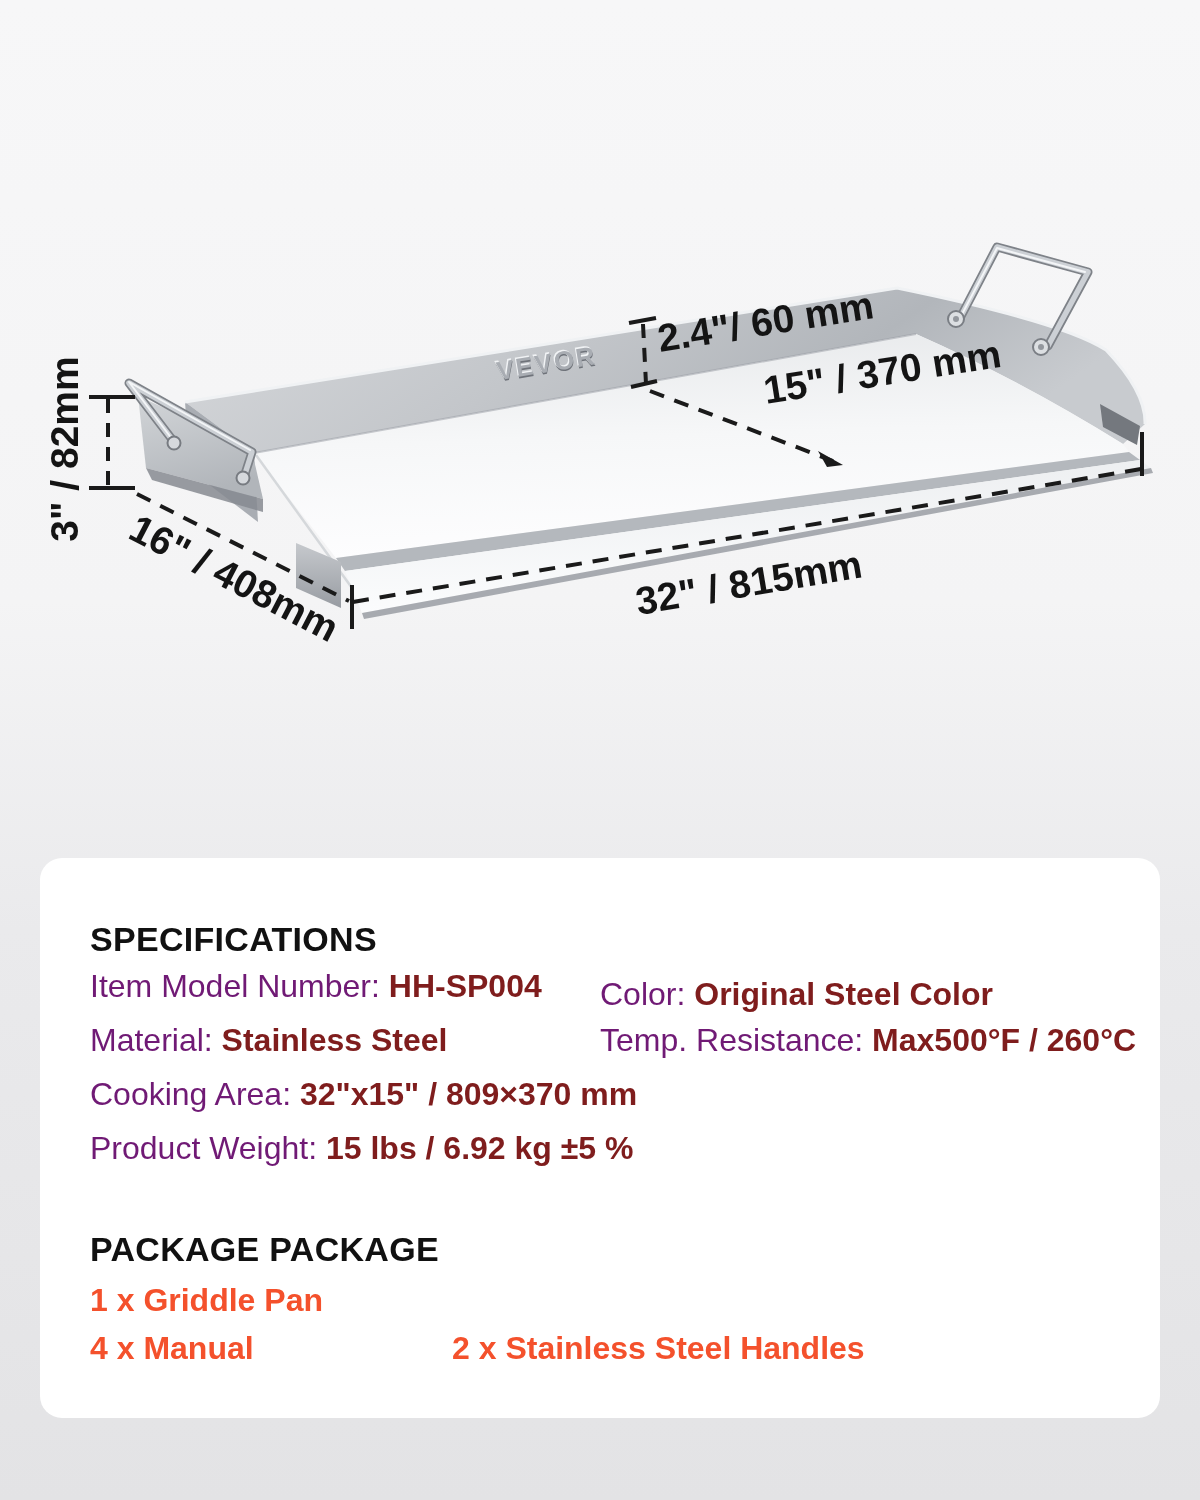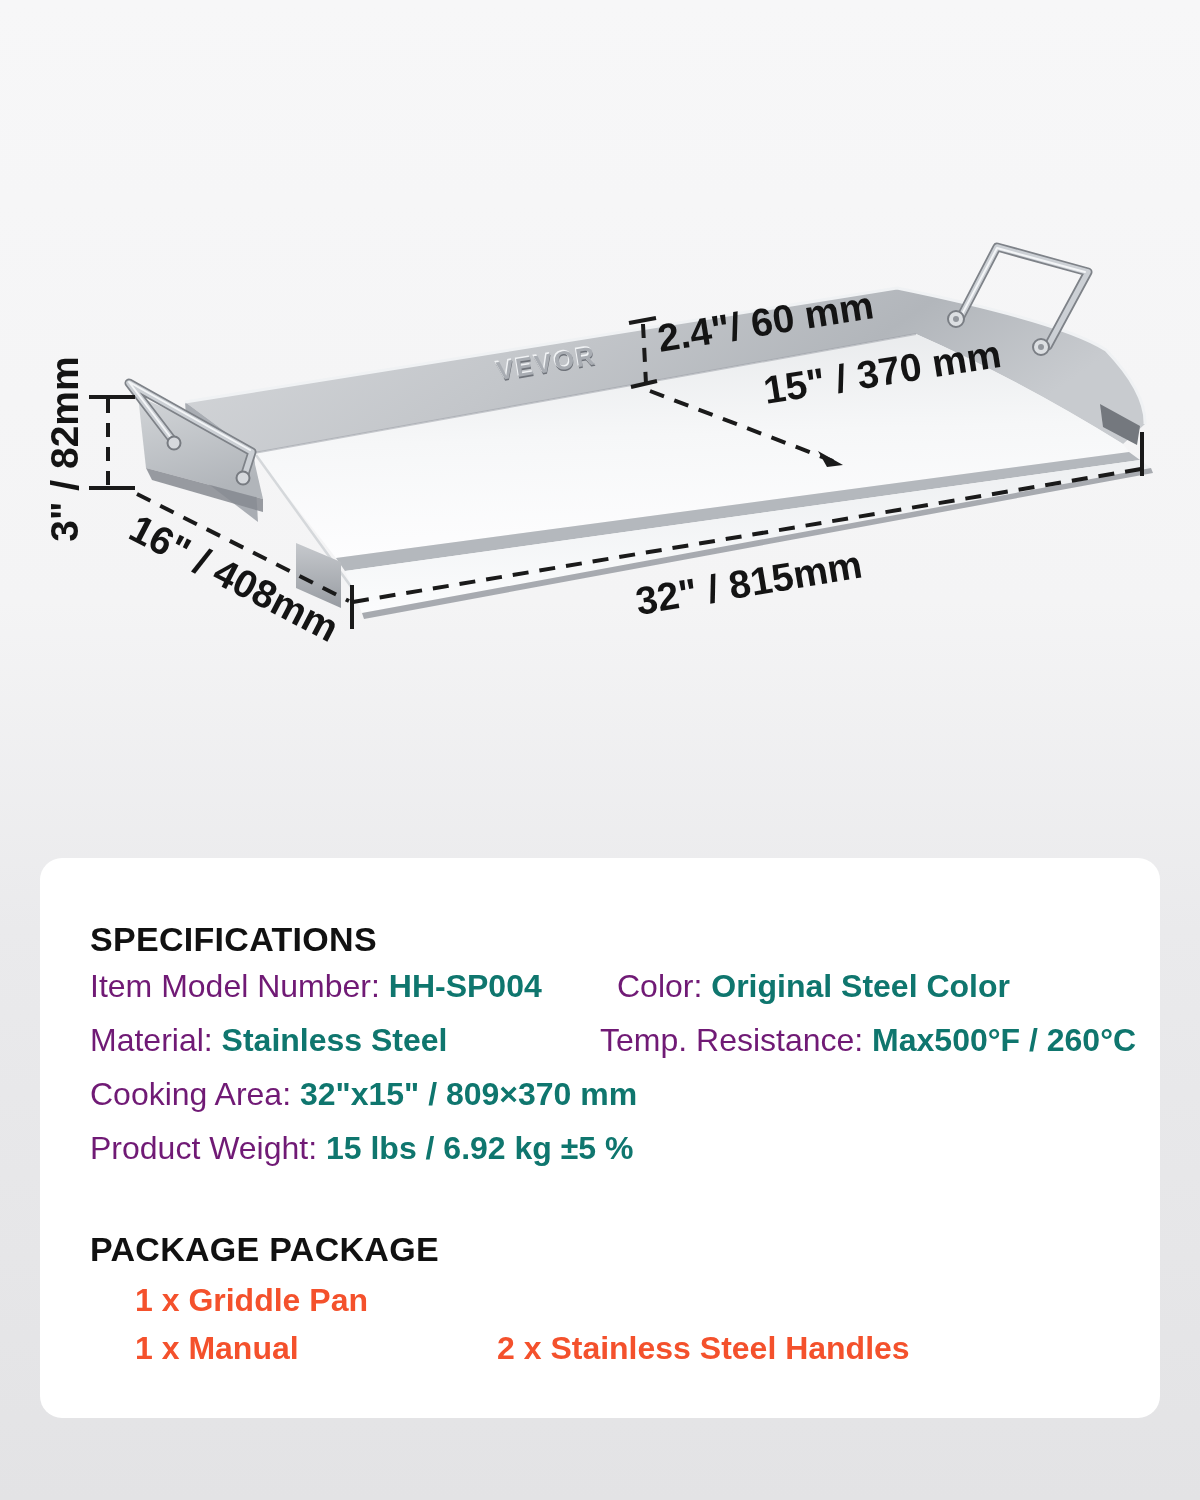--- a/index.html
+++ b/index.html
@@ -6,22 +6,22 @@
   body{width:1200px;height:1500px;font-family:"Liberation Sans",sans-serif;}
   .page{position:relative;width:1200px;height:1500px;overflow:hidden;
         background:linear-gradient(180deg,#f7f7f8 0%,#f4f4f5 40%,#eaeaec 62%,#e3e3e5 100%);}
   .figure{position:absolute;left:0;top:0;width:1200px;height:855px;}
   .card{position:absolute;left:40px;top:858px;width:1120px;height:560px;
         background:#ffffff;border-radius:22px;}
   .card .abs{position:absolute;white-space:nowrap;}
   .h-title{font-size:34px;font-weight:700;color:#111;letter-spacing:.3px;text-align:right;}
   .spec{font-size:32px;color:#1d1d1d;}
   .spec .lbl{font-weight:400;color:#701a75;}
-  .spec .val{font-weight:700;color:#0f766e;}
-  .pkg{font-size:32px;font-weight:700;color:#f4512c;margin-left:45px;}
+  .spec .val{font-weight:700;color:#7f1d1d;}
+  .pkg{font-size:32px;font-weight:700;color:#f4512c;}
   svg text.dim{font-family:"Liberation Sans",sans-serif;font-weight:700;font-size:39px;fill:#141414;}
   svg text.logo{font-family:"Liberation Sans",sans-serif;font-weight:700;font-size:26px;letter-spacing:2px;}
 </style>
 </head>
 <body>
 
 <div class="page">
 
   <svg class="figure" viewBox="0 0 1200 855">
     <defs>
@@ -143,21 +143,21 @@
     </g>
   </svg>
 
   <div class="card">
 
     <div class="abs h-title" style="left:50px;top:62px;">SPECIFICATIONS</div>
 
     <div class="abs spec" style="left:50px;top:110px;">
       <span class="lbl">Item Model Number: </span><span class="val">HH-SP004</span>
     </div>
-    <div class="abs spec" style="left:560px;top:110px;margin-left:17px;">
+    <div class="abs spec" style="left:560px;top:118px;">
       <span class="lbl">Color: </span><span class="val">Original Steel Color</span>
     </div>
 
     <div class="abs spec" style="left:50px;top:164px;">
       <span class="lbl">Material: </span><span class="val">Stainless Steel</span>
     </div>
     <div class="abs spec" style="left:560px;top:164px;">
       <span class="lbl">Temp. Resistance: </span><span class="val">Max500°F / 260°C</span>
     </div>
 
@@ -165,16 +165,16 @@
       <span class="lbl">Cooking Area: </span><span class="val">32"x15" / 809×370 mm</span>
     </div>
 
     <div class="abs spec" style="left:50px;top:272px;">
       <span class="lbl">Product Weight: </span><span class="val">15 lbs / 6.92 kg ±5 %</span>
     </div>
 
     <div class="abs h-title" style="left:50px;top:372px;">PACKAGE PACKAGE</div>
 
     <div class="abs pkg" style="left:50px;top:424px;">1 x Griddle Pan</div>
-    <div class="abs pkg" style="left:50px;top:472px;">1 x Manual</div>
+    <div class="abs pkg" style="left:50px;top:472px;">4 x Manual</div>
     <div class="abs pkg" style="left:412px;top:472px;">2 x Stainless Steel Handles</div>
   </div>
 </div>
 
 </body></html>

